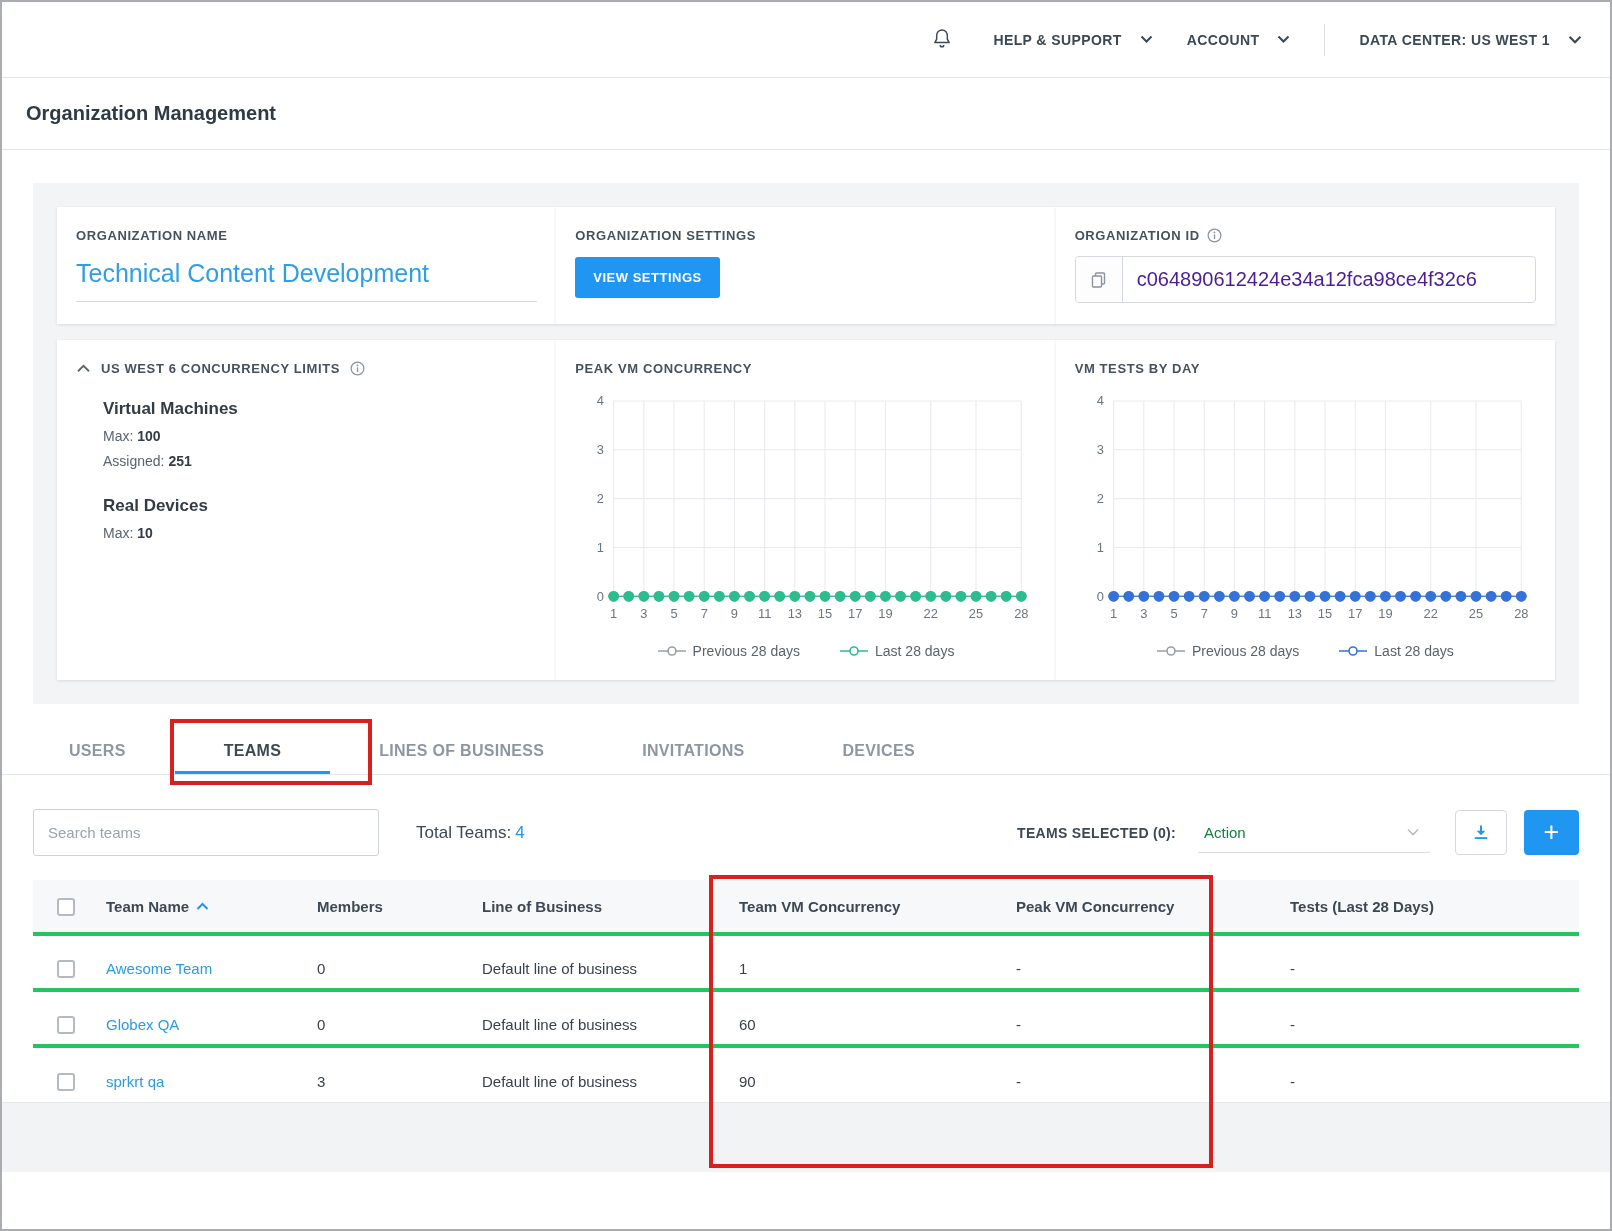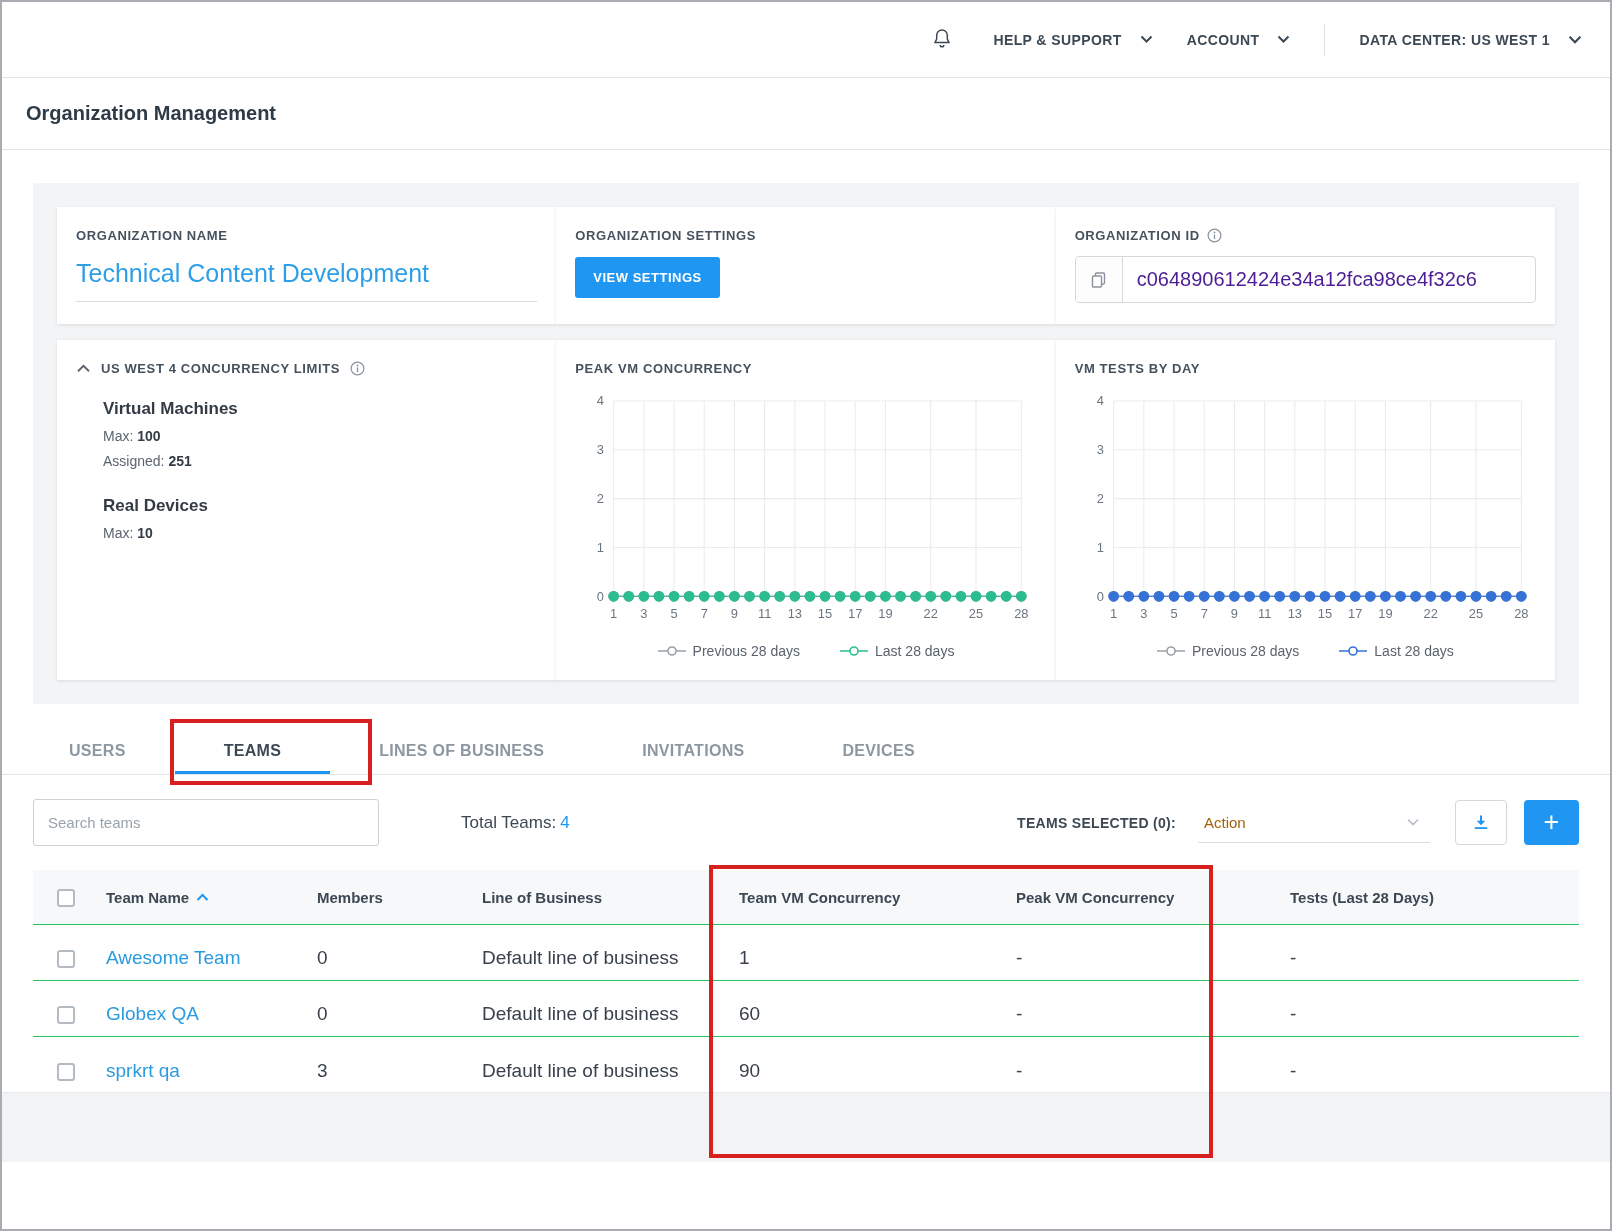--- a/index.html
+++ b/index.html
@@ -49,37 +49,37 @@
   .tabs { margin-top: 24px; display: flex; padding: 0 18px; border-bottom: 1px solid #e3e6e9; position: relative; }
   .tab { padding: 14px 49px 11px; font-size: 16px; font-weight: 700; letter-spacing: .3px; color: #8d97a1; cursor: pointer; border-bottom: 3px solid transparent; }
   .tab.active { color: #3c4854; border-bottom-color: #2096f3; }
 
   
   .annotation { position: absolute; border: 4px solid #d8201f; pointer-events: none; z-index: 6; }
   .tab-box { left: 168px; top: -9px; width: 202px; height: 66px; }
   .col-box { left: 676px; top: -5px; width: 504px; height: 293px; }
 
   
-  .toolbar { display: flex; align-items: center; margin: 24px 31px 0; gap: 45px; }
+  .toolbar { display: flex; align-items: center; margin: 34px 31px 0; }
   .search-input { width: 346px; height: 47px; border: 1px solid #ccd2d8; border-radius: 3px; padding: 0 14px; font-size: 15px; color: #333; font-family: inherit; outline: none; }
   .search-input::placeholder { color: #9aa3ad; }
   .total { margin-left: 37px; font-size: 17px; color: #3c4854; }
   .total .count { color: #2096f3; margin-left: 4px; }
   .toolbar-right { margin-left: auto; display: flex; align-items: center; }
   .selected-label { font-size: 14px; font-weight: 700; color: #3c4854; letter-spacing: .3px; }
-  .action-select { width: 232px; margin-left: 22px; height: 40px; display: flex; align-items: center; justify-content: space-between; border-bottom: 1px solid #d9dde1; color: #a16207; font-size: 15px; padding: 0 10px 0 6px; cursor: pointer; }
+  .action-select { width: 232px; margin-left: 22px; height: 40px; display: flex; align-items: center; justify-content: space-between; border-bottom: 1px solid #d9dde1; color: #15803d; font-size: 15px; padding: 0 10px 0 6px; cursor: pointer; }
   .download-btn { width: 52px; height: 45px; border: 1px solid #d5d9dd; border-radius: 4px; background: #fff; display: flex; align-items: center; justify-content: center; margin-left: 25px; cursor: pointer; }
   .add-btn { width: 55px; height: 45px; background: #2096f3; border: none; border-radius: 4px; color: #fff; font-size: 27px; font-weight: 400; line-height: 1; display: flex; align-items: center; justify-content: center; margin-left: 17px; cursor: pointer; font-family: inherit; }
 
   
   .table-wrap { position: relative; margin: 24px 31px 0; }
   table { width: 100%; border-collapse: collapse; table-layout: fixed; }
   thead tr { background: #f7f8fa; }
   th { font-size: 15px; font-weight: 700; color: #3c4854; text-align: left; height: 54px; padding: 0 4px 0 3px; }
-  td { font-size: 19px; color: #39424c; height: 56px; border-top: 1px solid #22c55e; padding: 12px 4px 0 3px; }
+  td { font-size: 15px; color: #39424c; height: 56px; border-top: 4px solid #22c55e; padding: 12px 4px 0 3px; }
   .col-check { padding-left: 24px; }
   .checkbox { display: inline-block; width: 18px; height: 18px; border: 2px solid #b3bac2; border-radius: 3px; background: #fff; vertical-align: middle; cursor: pointer; }
   .team-link { color: #2b9be0; cursor: pointer; text-decoration: none; }
   .sort-icon { margin-left: 7px; vertical-align: 1px; }
   .th-sortable { cursor: pointer; }
 
   .footer-strip { height: 70px; background: #f2f3f5; border-top: 1px solid #e6e9ec; }
 </style>
 </head>
 <body>
@@ -152,21 +152,21 @@
       </div>
     </div>
 
     <div class="card-row">
 
       <div class="card">
         <div class="limits-header">
           <svg width="15" height="11" viewBox="0 0 16 12" fill="none" stroke="#5a646e" stroke-width="2">
               <path d="M2 9 L8 3 L14 9"></path>
             </svg>
-          <span class="card-label">US WEST 4 CONCURRENCY LIMITS</span>
+          <span class="card-label">US WEST 6 CONCURRENCY LIMITS</span>
           <svg width="15" height="15" viewBox="0 0 16 16" fill="none">
               <circle cx="8" cy="8" r="6.8" stroke="#8a939e" stroke-width="1.3"></circle>
               <circle cx="8" cy="4.7" r="1" fill="#8a939e"></circle>
               <rect x="7.3" y="6.8" width="1.4" height="5" fill="#8a939e"></rect>
             </svg>
         </div>
         <div class="limits-body">
           <div class="limits-heading">Virtual Machines</div>
           <div class="limits-line">
             <span>Max:</span>

